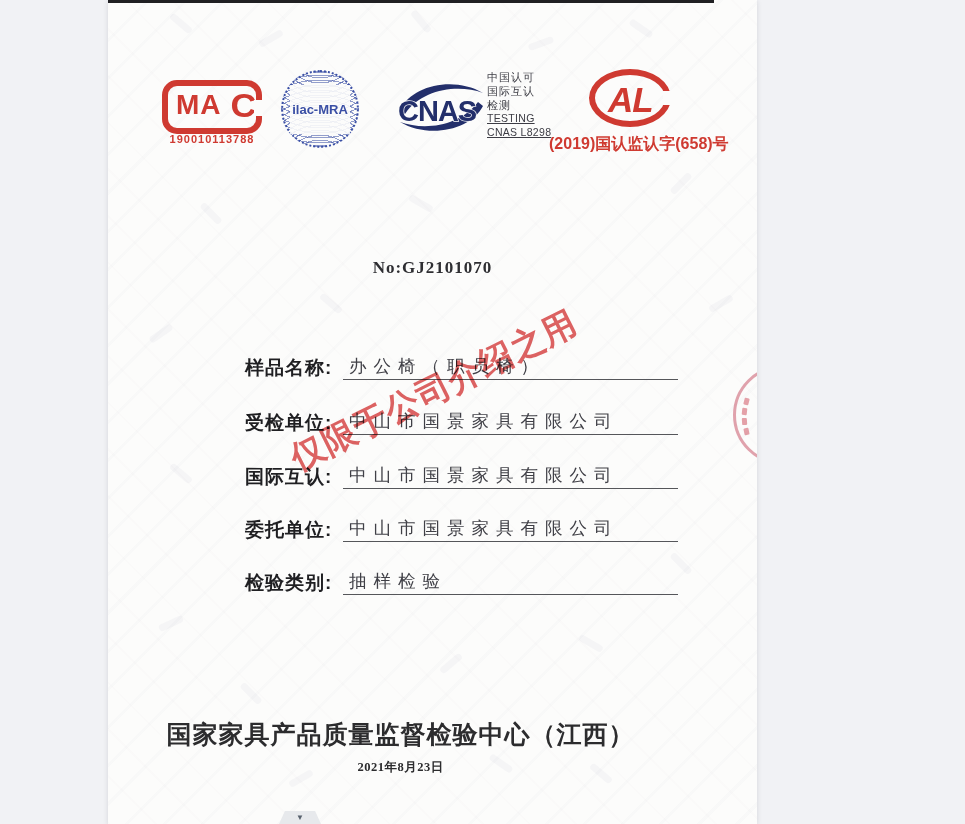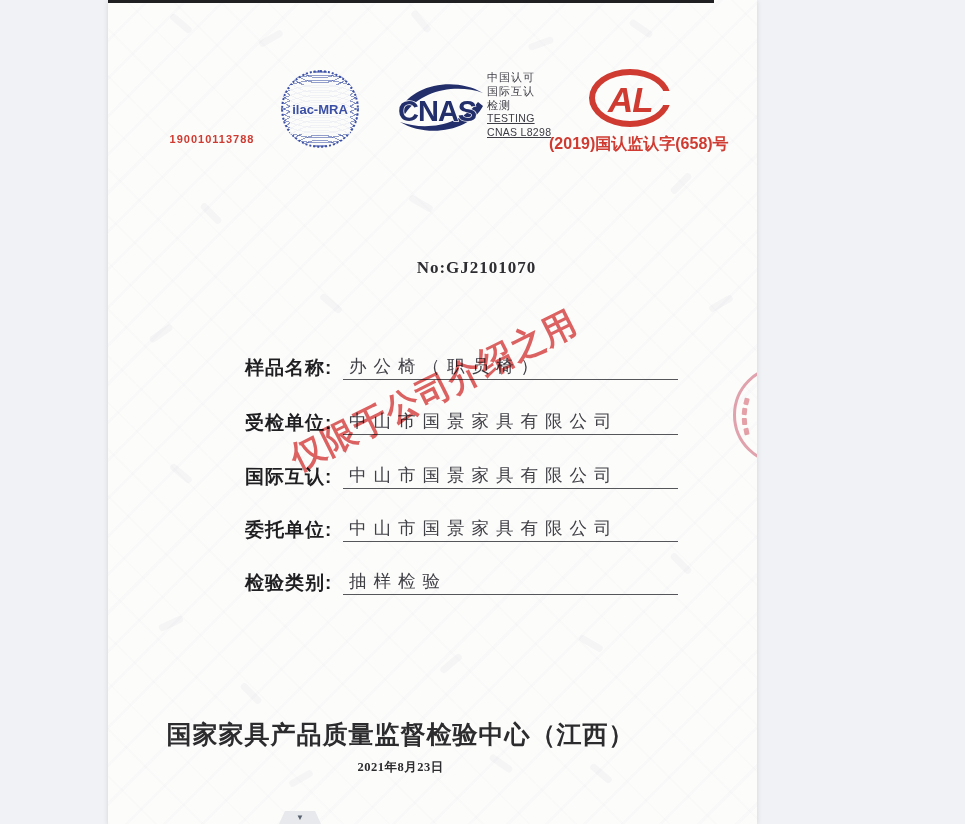--- a/index.html
+++ b/index.html
@@ -81,21 +81,21 @@
   
   .doc-title{
     position:absolute;left:0;top:194px;width:100%;text-align:center;
     font-size:40px;font-weight:bold;color:#2d2d30;
     letter-spacing:48px;text-indent:48px;line-height:1.1;
     font-family:"Liberation Sans", sans-serif;
   }
   .doc-no{
     position:absolute;left:0;top:258px;width:100%;text-align:center;
     font-size:17px;color:#2e2e32;letter-spacing:1px;
-    font-family:"Liberation Serif", serif;font-weight:600;margin-left:44px;
+    font-family:"Liberation Serif", serif;font-weight:600;
   }
 
   
   .field-row{
     position:absolute;left:137px;width:433px;height:32px;
     display:flex;align-items:flex-end;
   }
   .field-label{
     flex:none;width:92px;margin-right:6px;
     font-size:19px;font-weight:bold;color:#1f1f22;letter-spacing:1px;
@@ -149,20 +149,25 @@
 </style>
 </head>
 <body>
 
 <div class="viewport">
 
   <div class="page">
 
     <div class="scan-edge"></div>
 
+    <div class="cma-box">
+      <span class="cma-letters">MA</span>
+      <span class="cma-c">C</span>
+      <span class="cma-gap"></span>
+    </div>
     <div class="cma-number">190010113788</div>
 
     <div class="ilac-circle">
       <span class="ilac-text">ilac-MRA</span>
     </div>
 
     <div class="cnas-box">
       <svg width="94" height="62" viewBox="0 0 94 62">
         <path d="M6 33 C 18 8, 60 -1, 89 16 C 64 7, 28 12, 11 37 Z" fill="#232f6b"></path>
         <path d="M89 29 C 77 53, 35 62, 6 45 C 31 54, 66 49, 84 25 Z" fill="#232f6b"></path>

